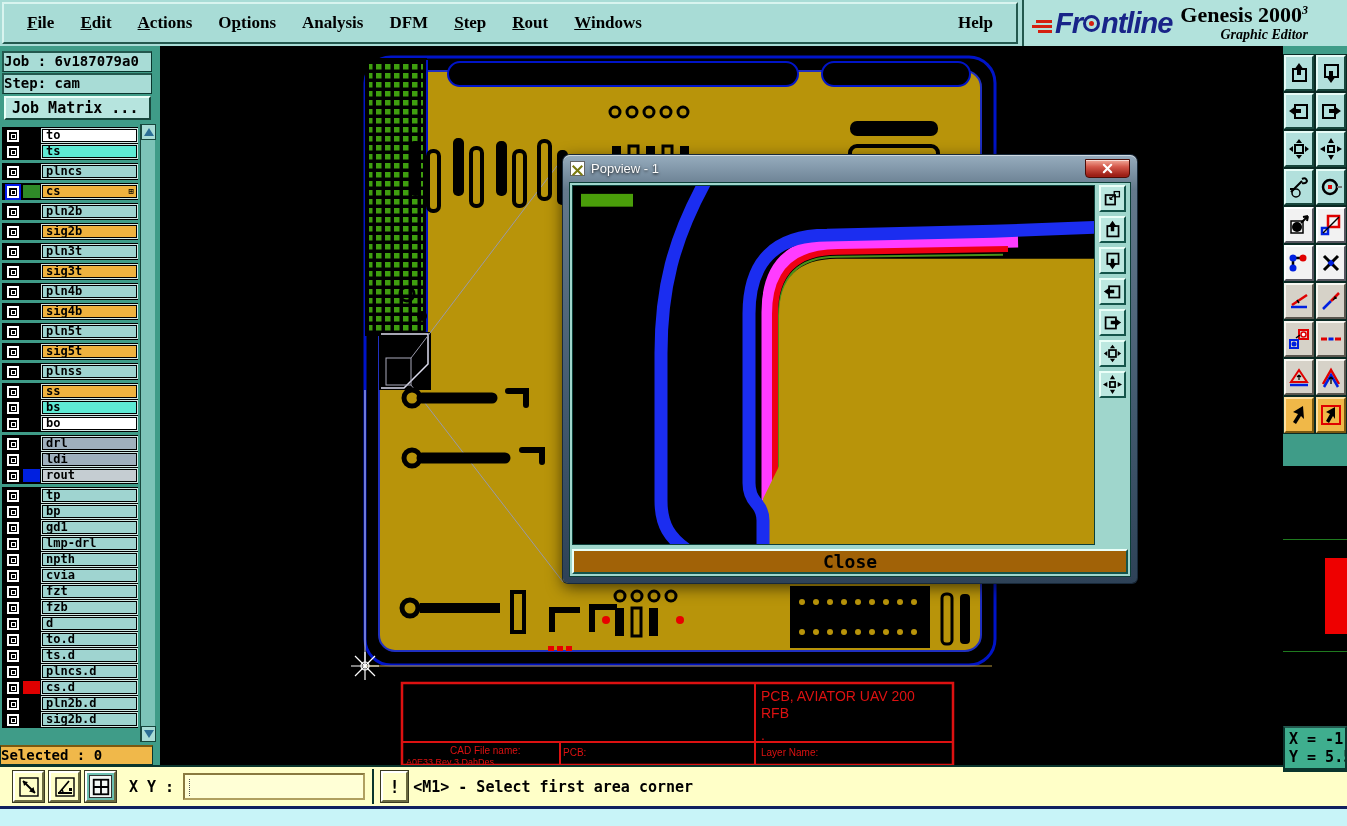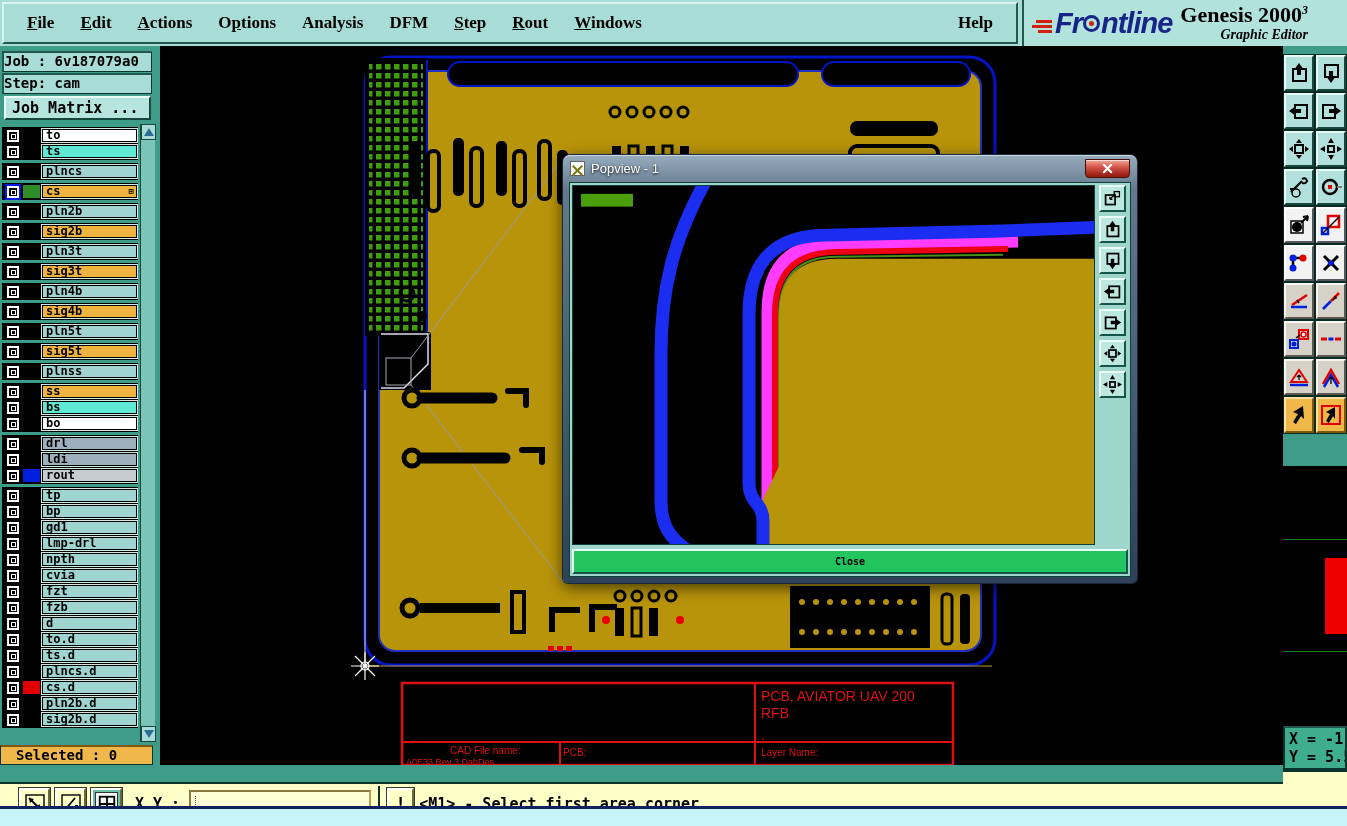--- a/index.html
+++ b/index.html
@@ -85,21 +85,21 @@
   .varrow { position:absolute; left:0; width:15px; height:16px; background:#a8dcd6;
     border:1px solid #17463c; display:flex; align-items:center; justify-content:center; cursor:pointer; }
   .varrow.up { top:0; } .varrow.down { bottom:0; }
   .tri-up { width:0; height:0; border-left:5px solid transparent; border-right:5px solid transparent;
     border-bottom:8px solid #2c6f96; }
   .tri-down { width:0; height:0; border-left:5px solid transparent; border-right:5px solid transparent;
     border-top:8px solid #2c6f96; }
   .selected-bar {
     position:absolute; left:0px; top:745px; width:153px; height:20px; background:#f0b84a;
     border:1px solid #0a352d; border-top:2px solid #7a5810;
-    font-weight:bold; font-size:14px; line-height:16px; padding-left:15px;
+    font-weight:bold; font-size:14px; line-height:16px; padding-left:0;
   }
 
   
   .canvas { position:absolute; left:160px; top:46px; width:1123px; height:719px; background:#000; }
 
   
   .pv {
     position:absolute; left:563px; top:155px; width:574px; height:428px; z-index:50;
     border-radius:7px 7px 5px 5px;
     background:linear-gradient(180deg,#97adbe 0%,#64798c 8%,#415a70 60%,#2f4террit);
@@ -123,24 +123,24 @@
   .pv-canvas svg { display:block; width:100%; height:100%; }
   .pv-tools { width:33px; display:flex; flex-direction:column; gap:4px; padding:2px 2px; }
   .pv-btn {
     width:27px; height:27px; background:#bce8e0; cursor:pointer;
     border-top:2px solid #eafff8; border-left:2px solid #eafff8;
     border-right:2px solid #14544a; border-bottom:2px solid #14544a;
     display:flex; align-items:center; justify-content:center;
   }
   .pv-btn svg { width:19px; height:19px; }
   .pv-closebar {
-    height:25px; margin:2px; background:#22c55e; cursor:pointer;
+    height:25px; margin:2px; background:#a16207; cursor:pointer;
     border-top:2px solid #eafff8; border-left:2px solid #eafff8;
     border-right:2px solid #14544a; border-bottom:2px solid #14544a;
-    text-align:center; font-weight:bold; font-size:10px; line-height:21px;
+    text-align:center; font-weight:bold; font-size:18px; line-height:21px;
   }
 
   
   .rightcol { position:absolute; left:1283px; top:46px; width:64px; height:780px; z-index:10; }
   .tools-area { position:absolute; left:0; top:0; width:64px; height:420px; background:#3f9c88;
     padding-top:8px; }
   .tool-row { display:flex; justify-content:center; }
   .tool-btn {
     width:30px; height:36px; margin:1px; cursor:pointer;
     display:flex; align-items:center; justify-content:center;
@@ -162,21 +162,21 @@
     position:absolute; left:0; top:680px; width:64px; height:44px; background:#3fae8e;
     border:2px solid #0a352d; border-top-color:#23584e; padding:2px 0 0 4px;
     font-weight:bold; font-size:15px; line-height:18px; white-space:nowrap; overflow:hidden; color:#000;
   }
   .rc-cream { position:absolute; left:0; top:724px; width:64px; height:36px; background:#ffffc8;
     border-top:2px solid #0a352d; }
 
   
   .statusbar {
     position:absolute; left:0; top:765px; width:1283px; height:41px; background:#ffffc8;
-    border-top:2px solid #0a352d; display:flex; align-items:center; padding-left:19px; gap:5px;margin-top:17px;
+    border-top:2px solid #0a352d; display:flex; align-items:center; padding-left:13px; gap:5px;
   }
   .sb-btn {
     width:31px; height:31px; background:#ffffc8; cursor:pointer;
     border-top:2px solid #ffffff; border-left:2px solid #ffffff;
     border-right:2px solid #6a6a40; border-bottom:2px solid #6a6a40;
     box-shadow:0 0 0 1px #3a3a20; display:flex; align-items:center; justify-content:center;
   }
   .sb-btn.tealbg { background:#6cc0b0; }
   .sb-btn .inner { width:23px; height:23px; background:#f2f8f4; border:1px solid #333;
     display:flex; align-items:center; justify-content:center; }

